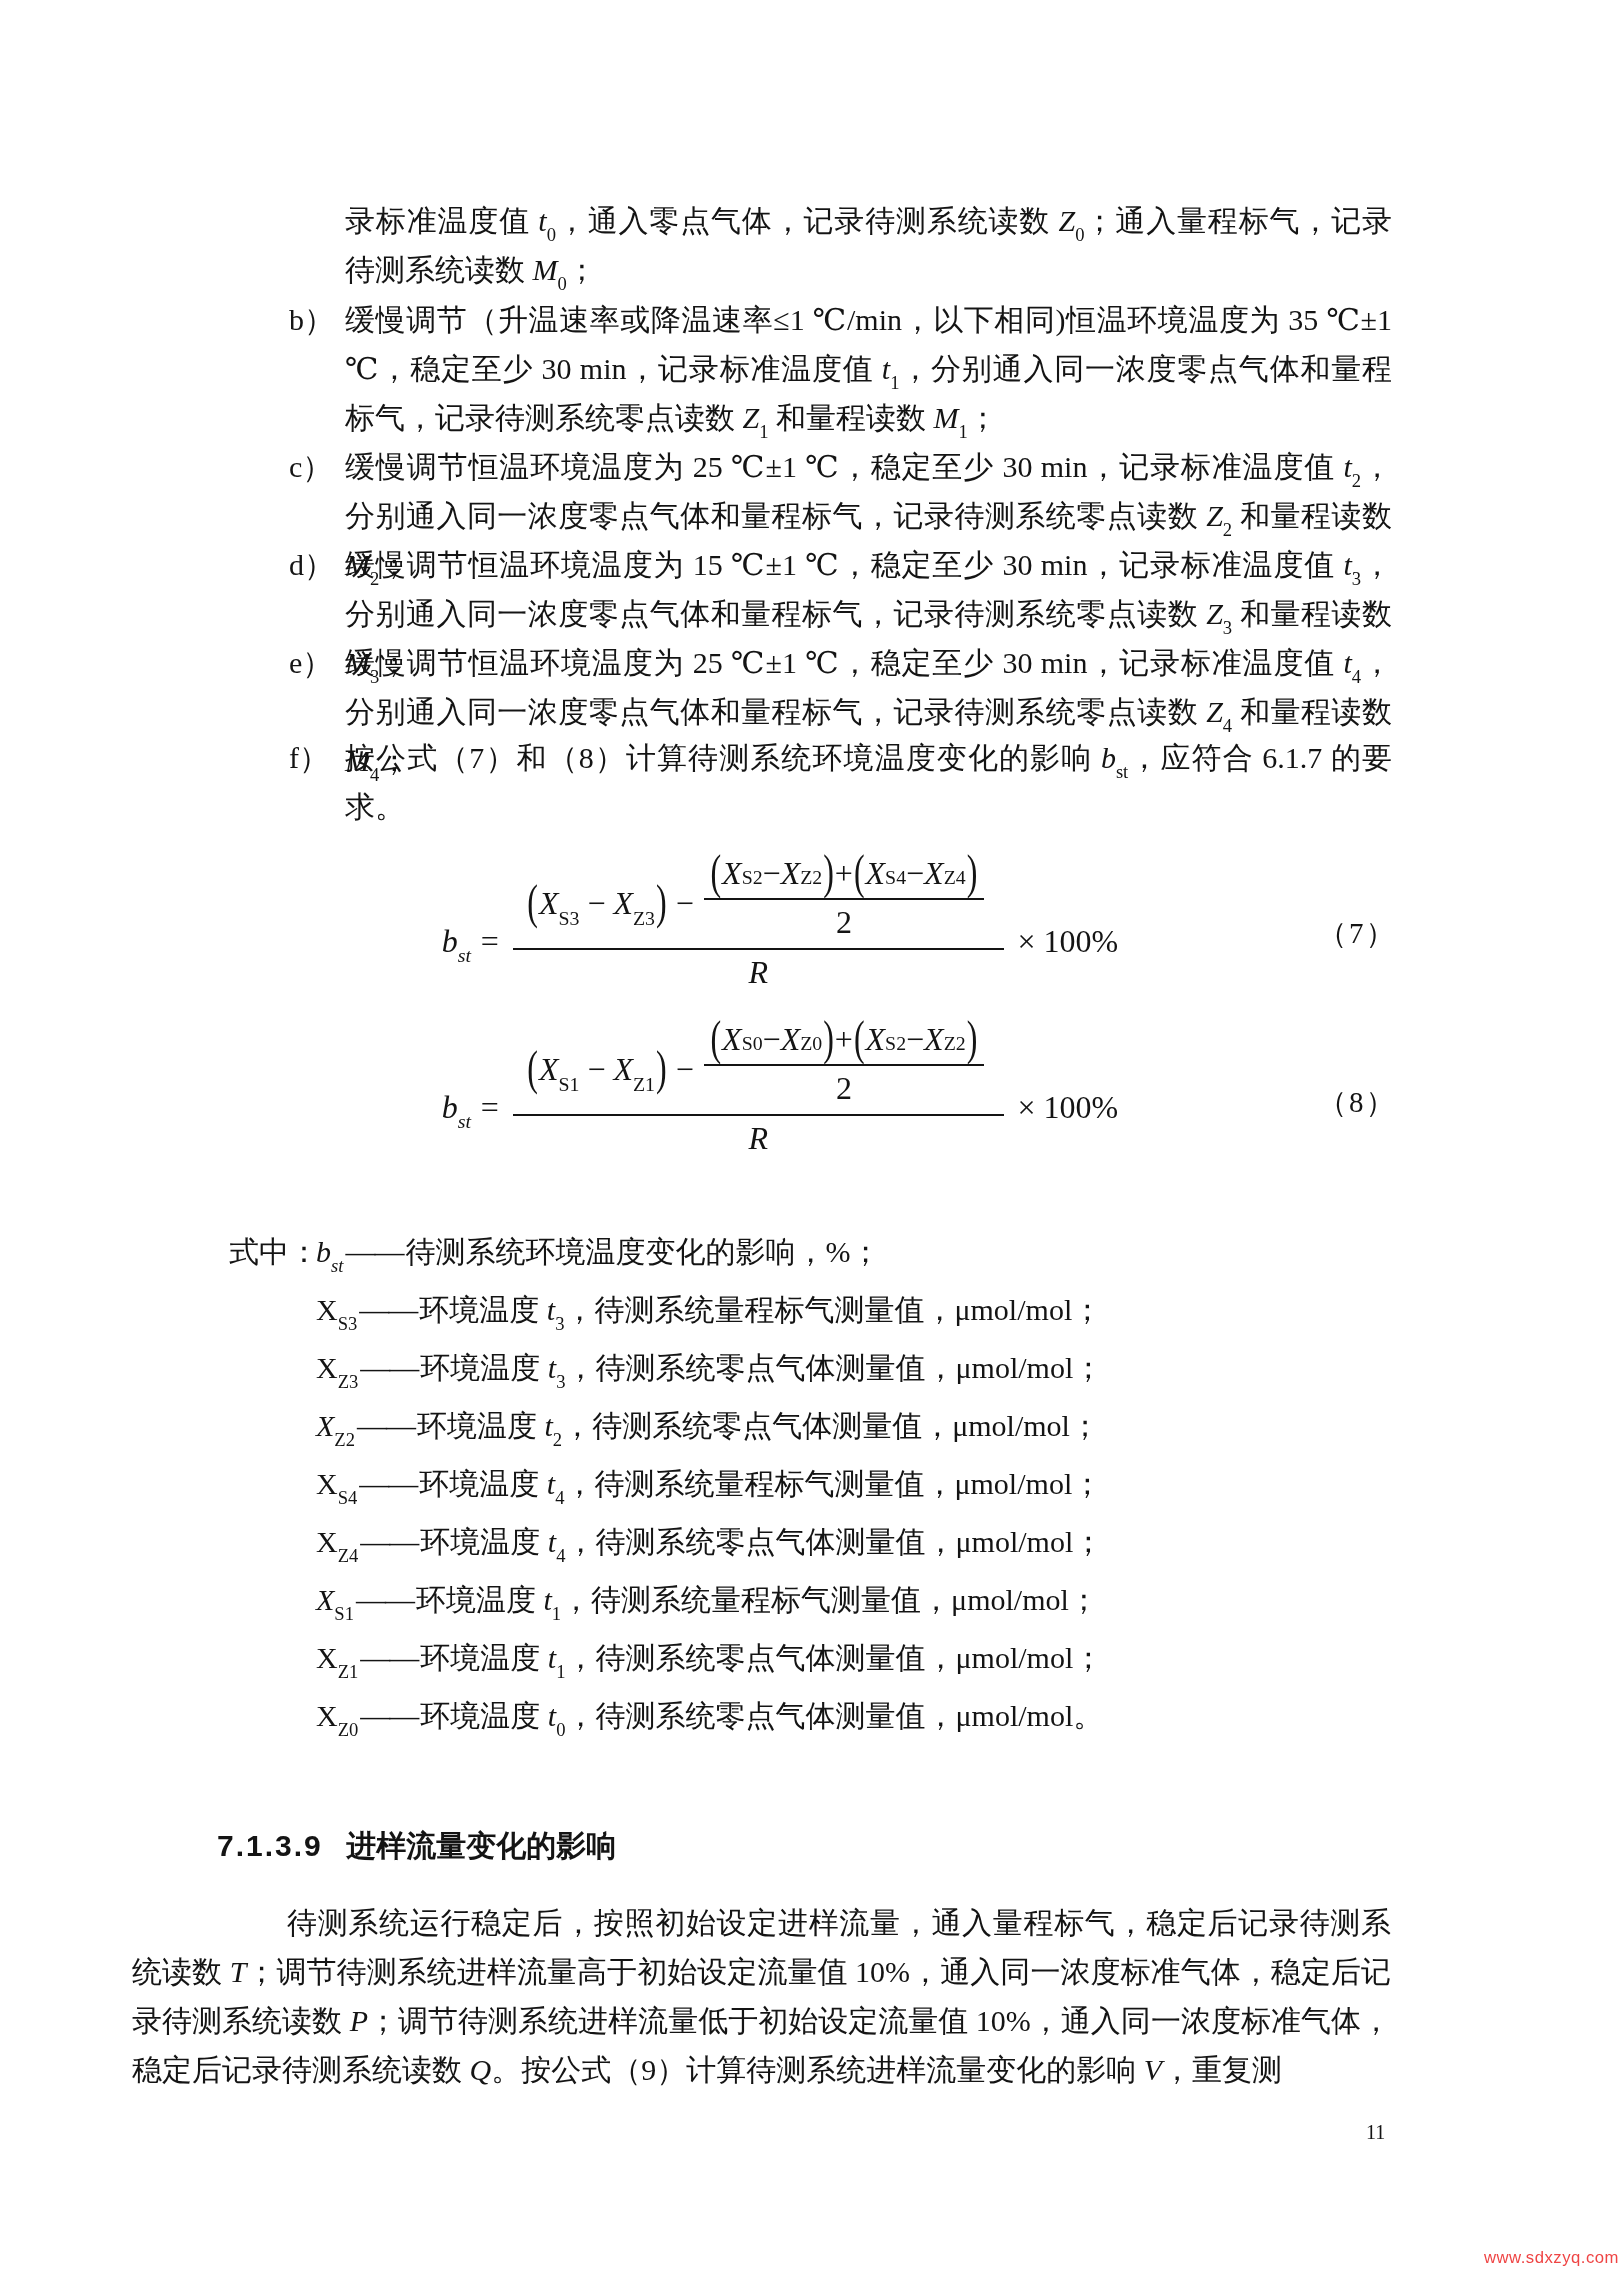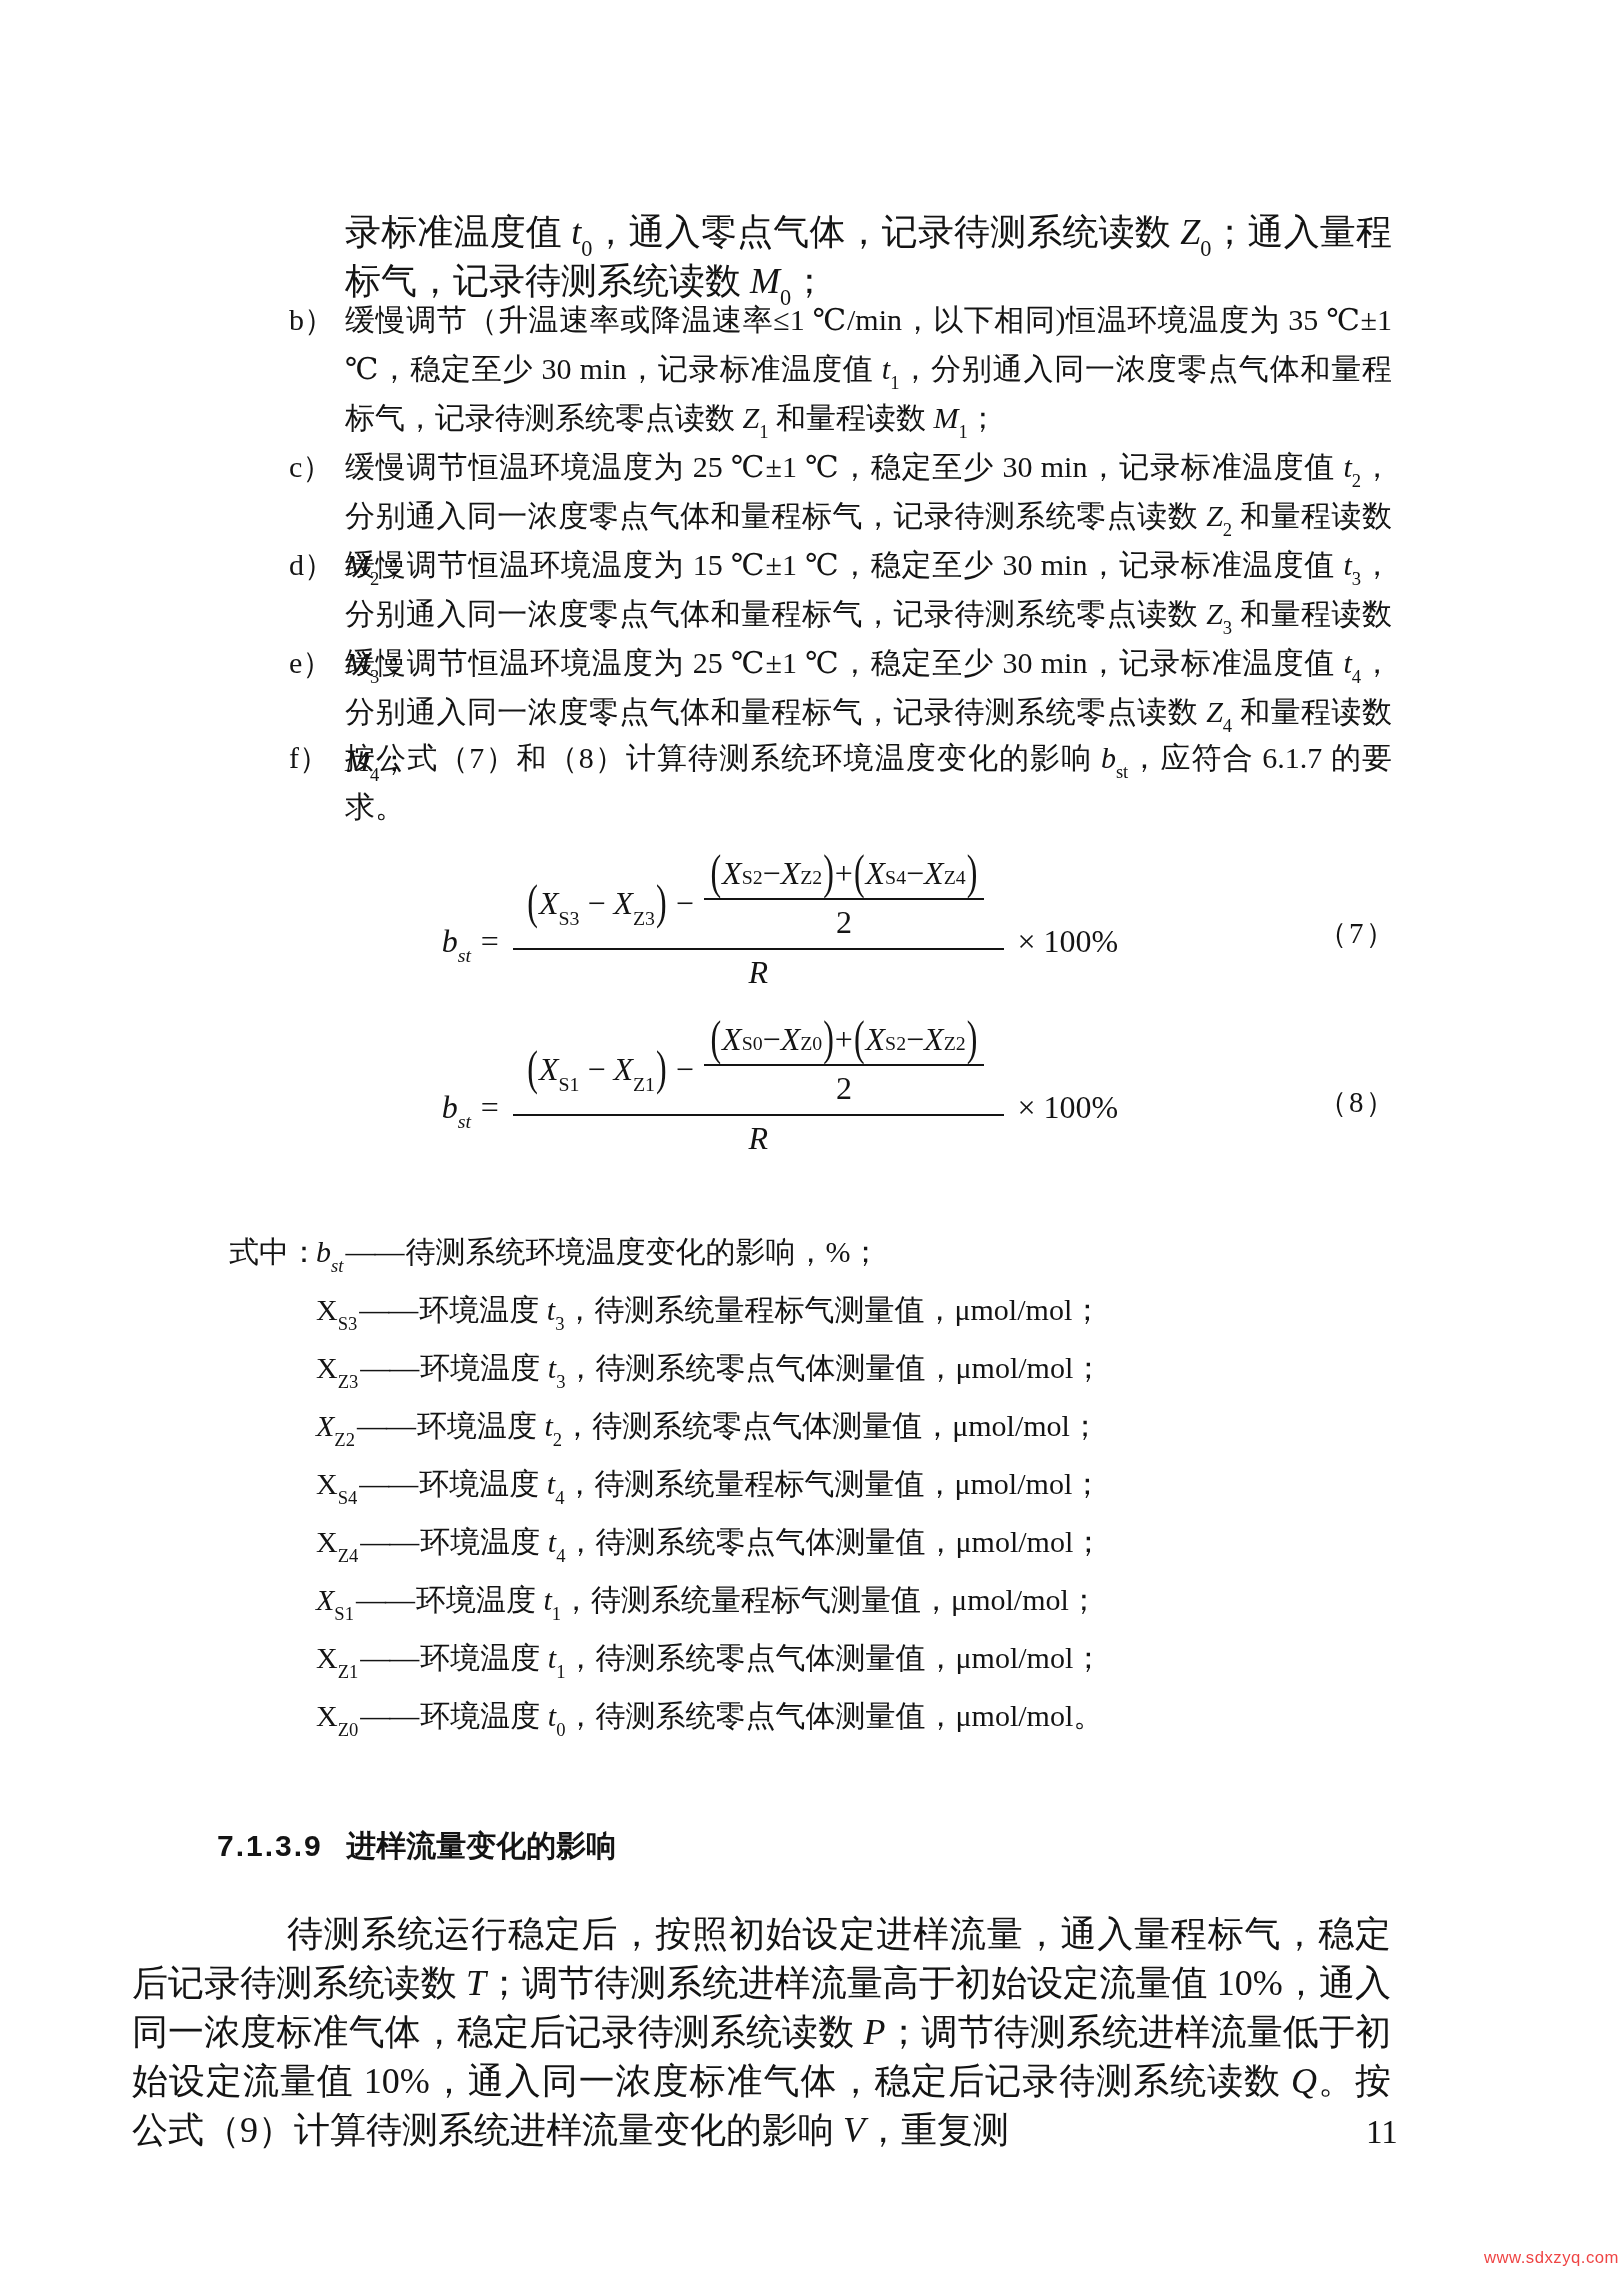--- a/index.html
+++ b/index.html
@@ -6,25 +6,24 @@
   .page{
     position:relative;
     width:1621px;height:2293px;
     background:#ffffff;
     font-family:"Liberation Serif","DejaVu Serif",serif;
     color:#141414;
     overflow:hidden;
   }
   .flow{
     position:absolute;
-    font-size:36px;
+    font-size:30px;
     line-height:49px;
     text-align:justify;
     text-justify:inter-character;
-    margin-top:12px;
   }
   i{font-style:italic;}
   sub{font-size:62%;line-height:0;position:relative;bottom:-0.18em;}
 
   
   .intro{left:345px;top:196px;width:1047px;}
 
   
   .list-item{position:absolute;left:289px;display:flex;align-items:flex-start;}
   .list-item .marker{
@@ -74,21 +73,21 @@
   }
   .heading .sec-no{letter-spacing:2px;margin-right:23.5px;}
 
   
   .paragraph{
     left:132px;top:1898px;width:1259px;text-indent:155px;
   }
 
   .page-number{
     position:absolute;left:1366px;top:2115px;
-    font-size:33px;line-height:35px;text-align:center;
+    font-size:20px;line-height:35px;text-align:center;
   }
   .watermark{
     position:absolute;left:1484px;top:2247px;
     font-family:"Liberation Sans","DejaVu Sans",sans-serif;
     font-size:16.7px;line-height:21.6px;color:#ef4444;letter-spacing:0.5px;
   }
 </style>
 </head>
 <body>
 

